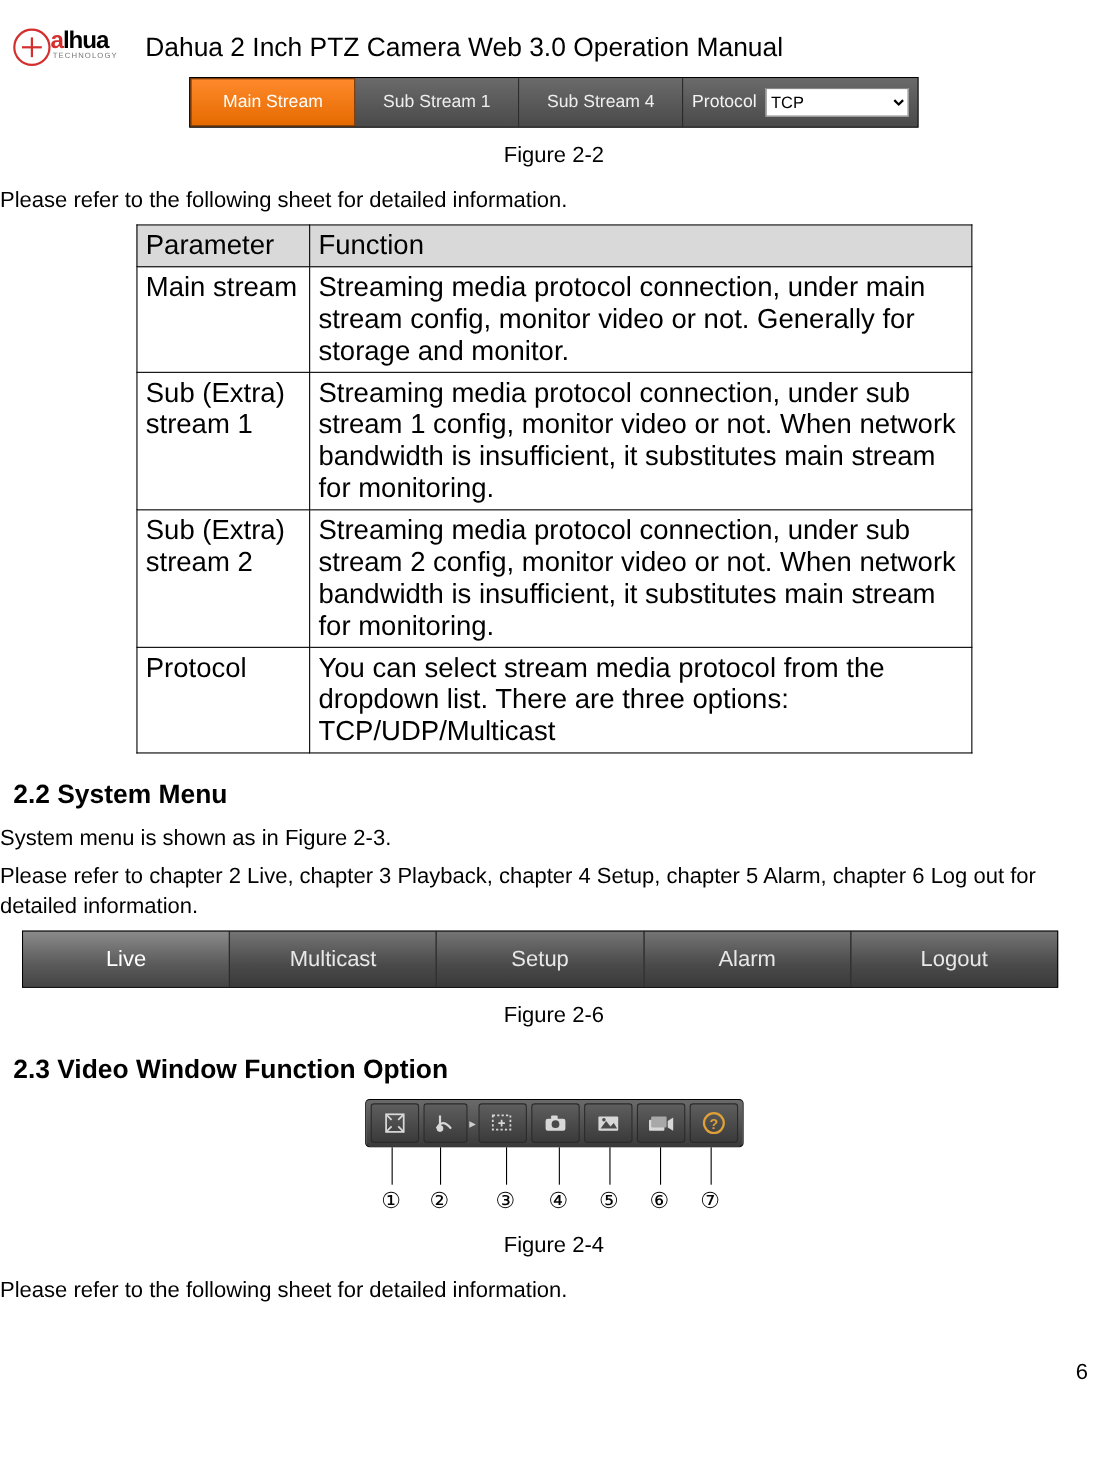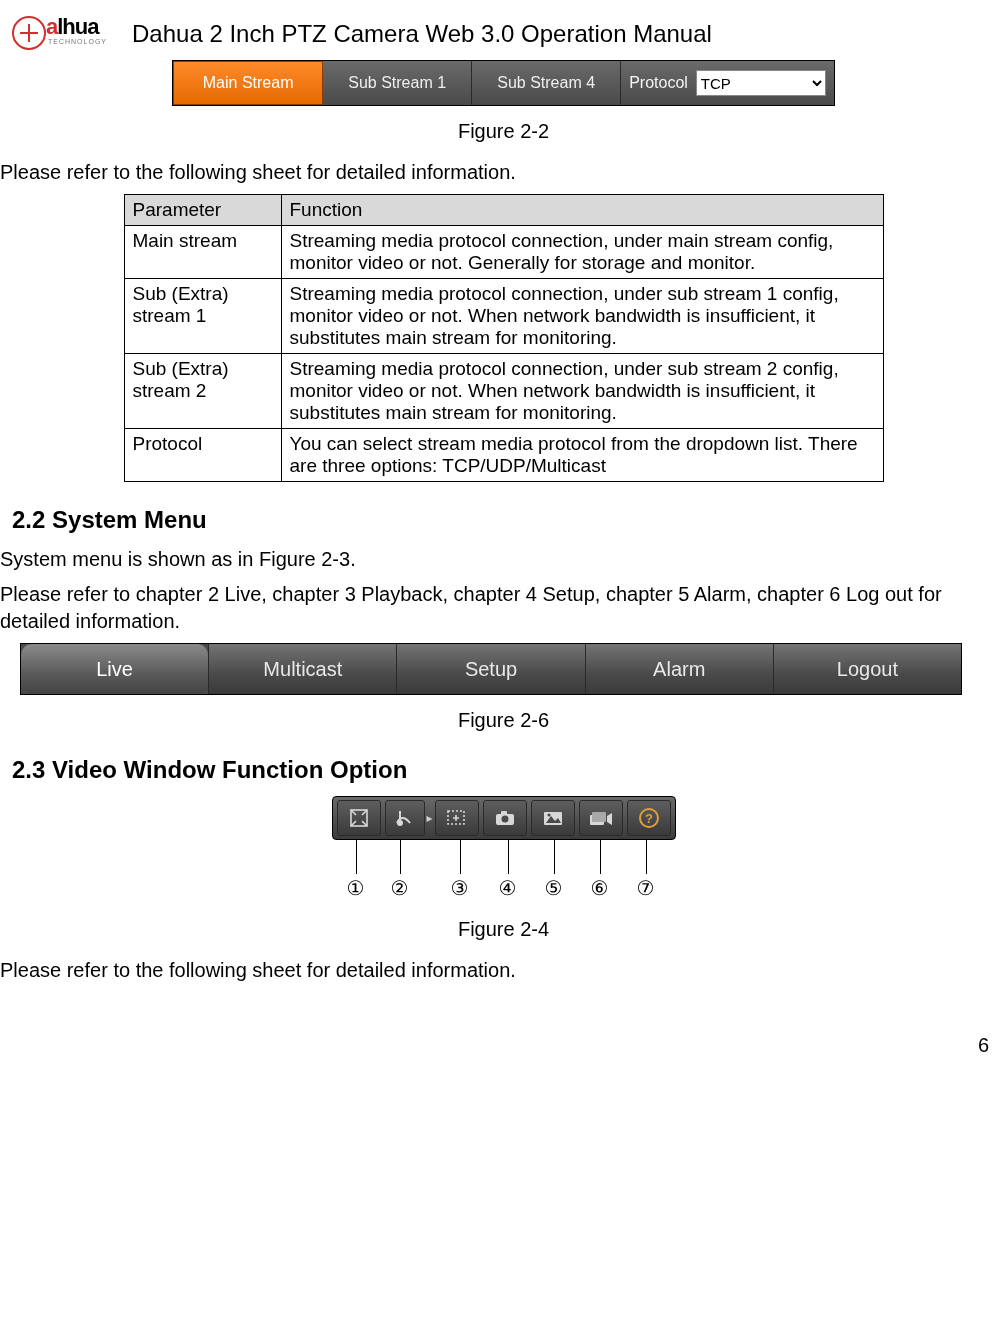--- a/index.html
+++ b/index.html
@@ -10,21 +10,21 @@
     color: #000;
     width: 1007px;
   }
   .page {
     padding: 0 0 20px 0;
   }
   .header {
     display: flex;
     align-items: center;
     margin-bottom: 6px;
-    padding-top: 14px;
+    padding-top: 24px;
   }
   .logo {
     width: 110px;
     height: 40px;
     position: relative;
     margin-left: 12px;
   }
   .logo-mark {
     position: absolute;
     width: 34px;
@@ -97,21 +97,21 @@
   }
   .figcap { font-size: 20px; margin: 14px 0 16px 0; }
 
   .body-text { font-size: 20px; margin: 4px 0 8px 0; line-height:1.35; }
 
   
   table.param {
     border-collapse: collapse;
     margin: 0 auto 18px auto;
     width: 760px;
-    font-size: 19px;
+    font-size: 25px;
   }
   table.param th, table.param td {
     border: 1px solid #000;
     padding: 4px 8px;
     text-align: left;
     vertical-align: top;
   }
   table.param th {
     background: #d9d9d9;
     font-weight: normal;
@@ -135,21 +135,21 @@
   }
   .fig23 .tab {
     flex:1;
     display:flex; align-items:center; justify-content:center;
     font-size: 20px;
     color:#e8e8e8;
     background: linear-gradient(to bottom,#747474,#4a4a4a 60%, #3a3a3a);
     border-left:1px solid #2a2a2a;
     position:relative;
   }
-  .fig23 .tab:first-child { border-left:none;border-radius:11px;}
+  .fig23 .tab:first-child { border-left:none;}
   .fig23 .tab.active {
     background: linear-gradient(to bottom,#8a8a8a,#5a5a5a 60%, #444);
     color:#fff;
   }
 
   
   .fig24-wrap { display:inline-block; text-align:left; }
   .fig24toolbar {
     display:inline-flex;
     align-items:center;

